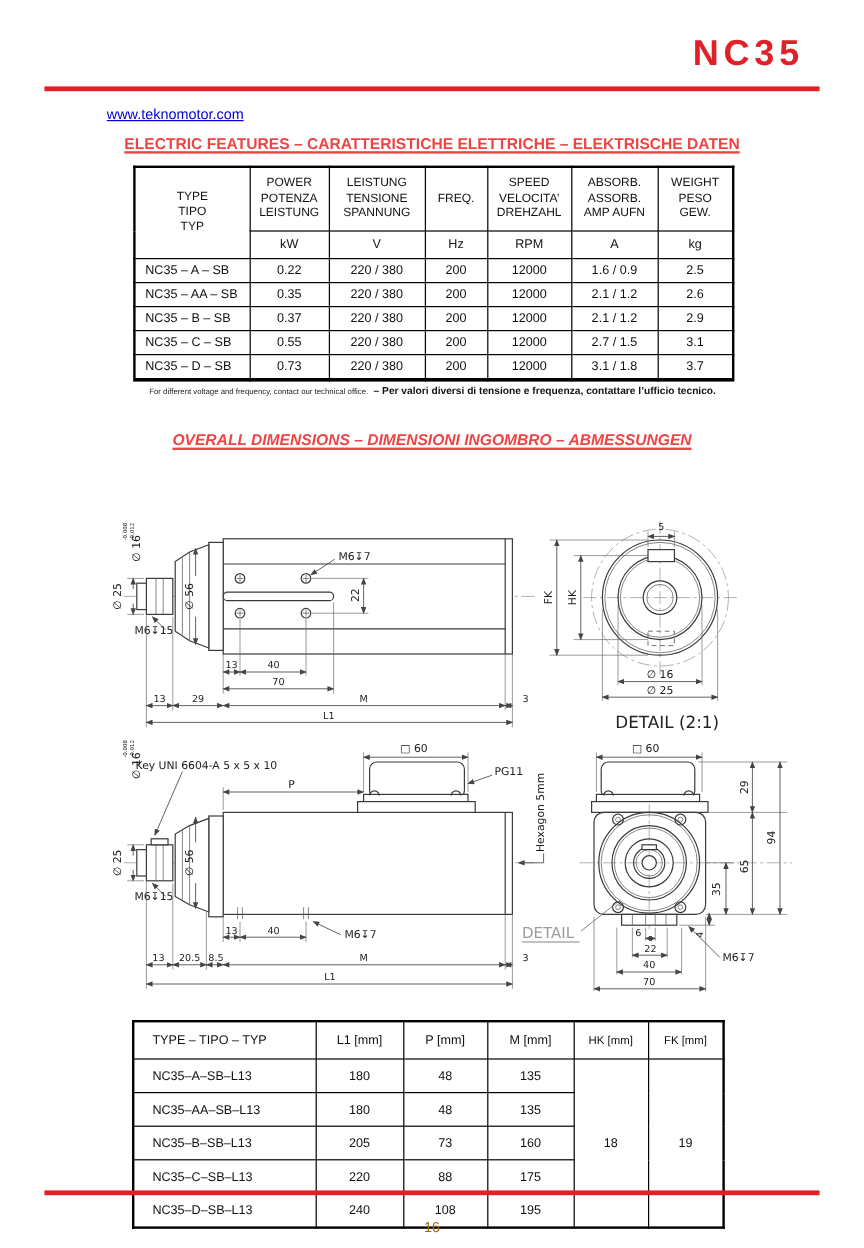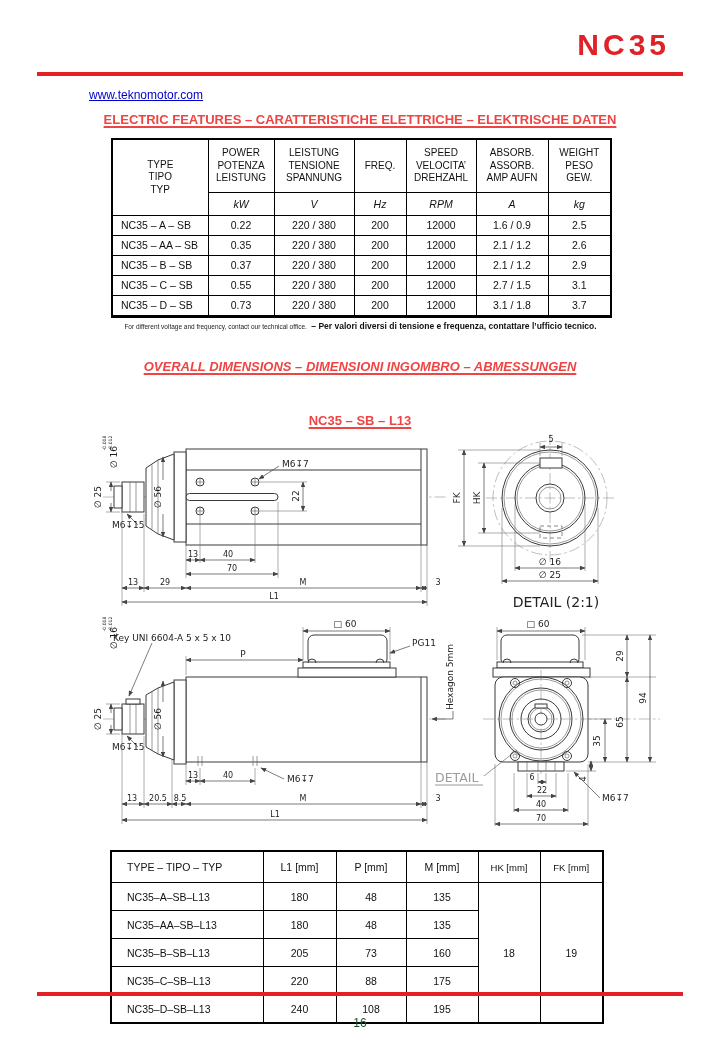--- a/index.html
+++ b/index.html
@@ -14,21 +14,21 @@
   .rule-top{top:72px;} .rule-bottom{top:992px;}
   .red-heading{left:0;width:720px;text-align:center;color:#ef4444;font-weight:bold;
         font-size:13px;text-decoration:underline;text-decoration-thickness:1.5px;text-underline-offset:2px;}
   .h-electric{top:112px;} .h-overall{top:359px;font-style:italic;} .h-model{top:413px;}
 
   
   table{border-collapse:collapse;table-layout:fixed;}
   .etable{left:111px;top:138px;width:499px;border:2px solid #000;border-bottom-width:3px;}
   .etable td{border:1px solid #000;text-align:center;vertical-align:middle;
         font-size:10px;line-height:12.5px;padding:0;overflow:hidden;}
-  .etable .urow td{height:22px;font-size:10.5px;font-style:italic;}
+  .etable .urow td{height:22px;font-size:10.5px;}
   .etable .hcell{height:52px;}
   .etable .drow td{height:19px;font-size:10.5px;}
   .etable .tcol{text-align:left;padding-left:8px;}
   .footnote{left:111px;top:315px;width:499px;text-align:center;white-space:nowrap;}
   .footnote .fn-en{font-size:6.5px;color:#222;}
   .footnote .fn-it{font-size:8.5px;font-weight:600;color:#111;}
 
   
   .dtable{left:110px;top:850px;width:492px;border:2px solid #000;}
   .dtable td{border:1px solid #000;text-align:center;vertical-align:middle;
@@ -46,21 +46,21 @@
   .cl{stroke:#8a8a8a;stroke-width:0.55;fill:none;stroke-dasharray:11 3 2.5 3;}
   .dash{stroke:#555;stroke-width:0.7;fill:none;stroke-dasharray:4 3;}
   text{font-family:"DejaVu Sans",sans-serif;font-size:9px;fill:#1c1c1c;}
   .dts{font-size:8px;} .tinytol{font-size:4.6px;} .cap{font-size:14px;fill:#222;}
   .graylab{font-size:12.5px;fill:#9c9c9c;}
 
   
   .footer-links{left:37px;top:997px;width:646px;display:flex;justify-content:space-between;}
   .footer-links a{font-size:12px;font-weight:bold;font-style:italic;color:#0000c8;
         text-decoration:underline;}
-  .page-number{left:0;top:1016px;width:720px;text-align:center;font-size:12px;color:#14532d;}
+  .page-number{left:0;top:1016px;width:720px;text-align:center;font-size:12px;color:#a16207;}
 </style>
 </head>
 <body>
 
 <div class="page">
 
   <a class="abs site-link">www.teknomotor.com</a>
   <div class="abs product-title">NC35</div>
   <div class="abs rule rule-top"></div>
 
@@ -167,21 +167,20 @@
     </tr>
   </tbody>
     </table>
 
   <div class="abs footnote">
     <span class="fn-en">For different voltage and frequency, contact our technical office.</span>
     <span class="fn-it">– Per valori diversi di tensione e frequenza, contattare l’ufficio tecnico.</span>
   </div>
 
   <div class="abs red-heading h-overall">OVERALL DIMENSIONS – DIMENSIONI INGOMBRO – ABMESSUNGEN</div>
-  <div class="abs red-heading h-model">NC35 – SB – L13</div>
 
   <svg class="abs drawing-svg" width="720" height="412" viewBox="0 0 720 412">
     <defs>
       <marker id="ah" viewBox="0 0 10 8" refX="9" refY="4" markerWidth="8.5" markerHeight="6.5" orient="auto-start-reverse">
         <path d="M0,0 L10,4 L0,8 z" fill="#444"></path>
       </marker>
     </defs>
 
     <g>
       <line class="cl" x1="103" y1="67" x2="446" y2="67"></line>

